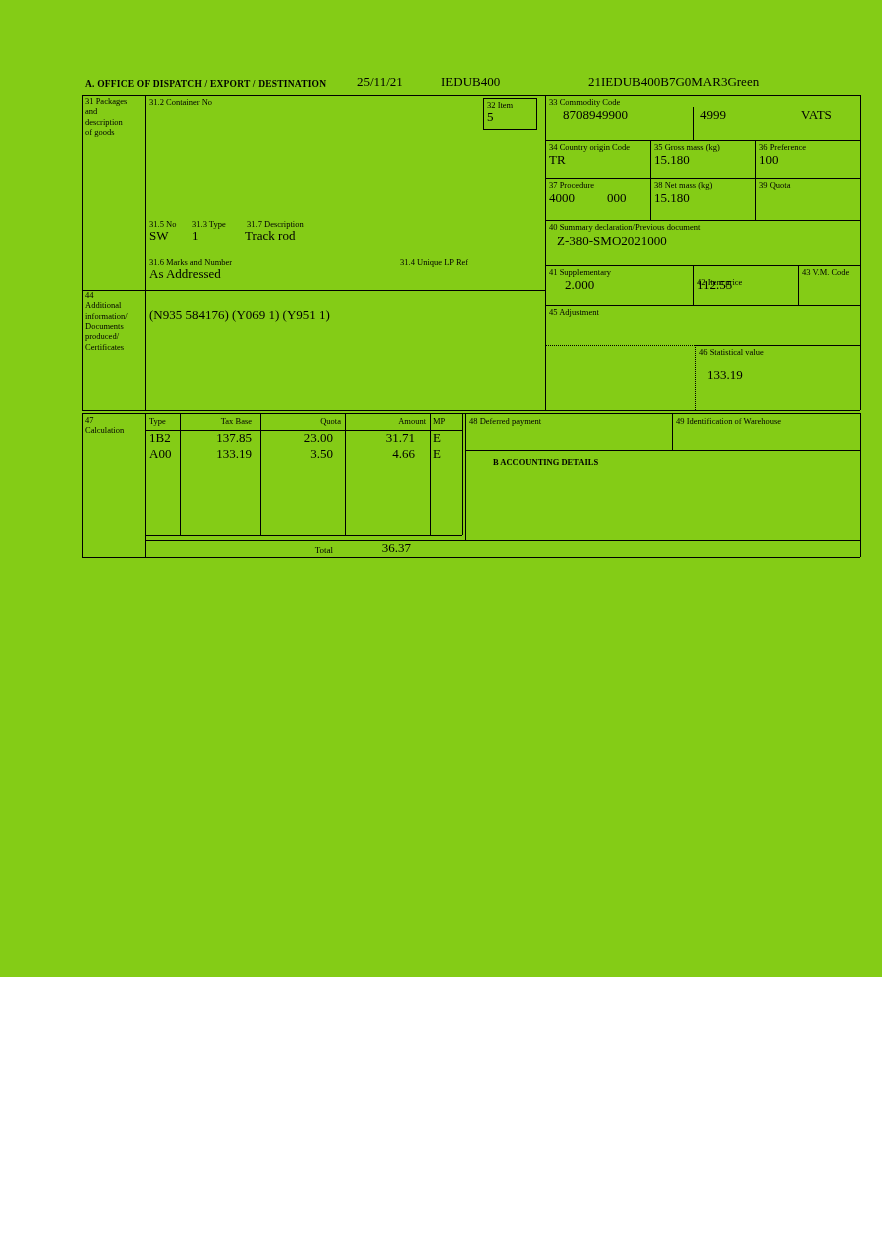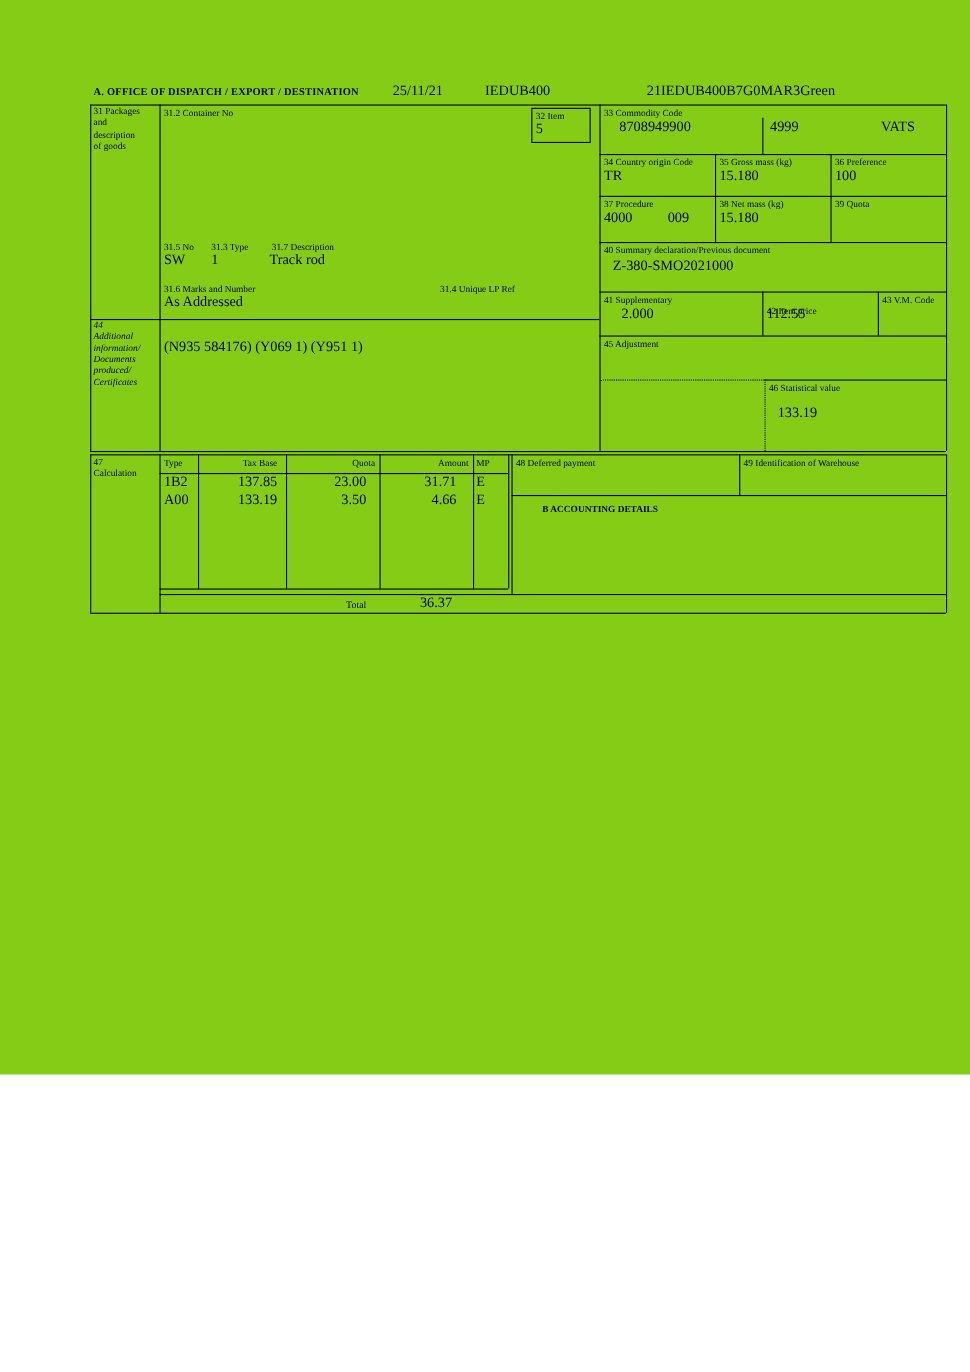--- a/index.html
+++ b/index.html
@@ -67,21 +67,21 @@
 
   <div class="t lbl" style="left:549px;top:142px;">34 Country origin Code</div>
   <div class="t val" style="left:549px;top:153px;">TR</div>
   <div class="t lbl" style="left:654px;top:142px;">35 Gross mass (kg)</div>
   <div class="t val" style="left:654px;top:153px;">15.180</div>
   <div class="t lbl" style="left:759px;top:142px;">36 Preference</div>
   <div class="t val" style="left:759px;top:153px;">100</div>
 
   <div class="t lbl" style="left:549px;top:180px;">37 Procedure</div>
   <div class="t val" style="left:549px;top:191px;">4000</div>
-  <div class="t val" style="left:607px;top:191px;">009</div>
+  <div class="t val" style="left:607px;top:191px;">000</div>
   <div class="t lbl" style="left:654px;top:180px;">38 Net mass (kg)</div>
   <div class="t val" style="left:654px;top:191px;">15.180</div>
   <div class="t lbl" style="left:759px;top:180px;">39 Quota</div>
 
   <div class="t lbl" style="left:549px;top:222px;">40 Summary declaration/Previous document</div>
   <div class="t val" style="left:557px;top:234px;">Z-380-SMO2021000</div>
 
   <div class="t lbl" style="left:149px;top:219px;">31.5 No</div>
   <div class="t lbl" style="left:192px;top:219px;">31.3 Type</div>
   <div class="t lbl" style="left:247px;top:219px;">31.7 Description</div>
@@ -92,21 +92,21 @@
   <div class="t lbl" style="left:149px;top:257px;">31.6 Marks and Number</div>
   <div class="t lbl" style="left:400px;top:257px;">31.4 Unique LP Ref</div>
   <div class="t val" style="left:149px;top:267px;">As Addressed</div>
 
   <div class="t lbl" style="left:549px;top:267px;">41 Supplementary</div>
   <div class="t val" style="left:565px;top:278px;">2.000</div>
   <div class="t lbl" style="left:697px;top:277px;">42 Item price</div>
   <div class="t val" style="left:697px;top:278px;">112.55</div>
   <div class="t lbl" style="left:802px;top:267px;">43 V.M. Code</div>
 
-  <div class="t lbl" style="left:85px;top:290px;width:58px;font-style:italic;">44
+  <div class="t lbl" style="left:85px;top:290px;width:58px;">44
 Additional
 information/
 Documents
 produced/
 Certificates</div>
   <div class="t val" style="left:149px;top:290px;margin-top:18px;">(N935 584176) (Y069 1) (Y951 1)</div>
 
   <div class="t lbl" style="left:549px;top:307px;">45 Adjustment</div>
 
   <div class="t lbl" style="left:699px;top:347px;">46 Statistical value</div>

